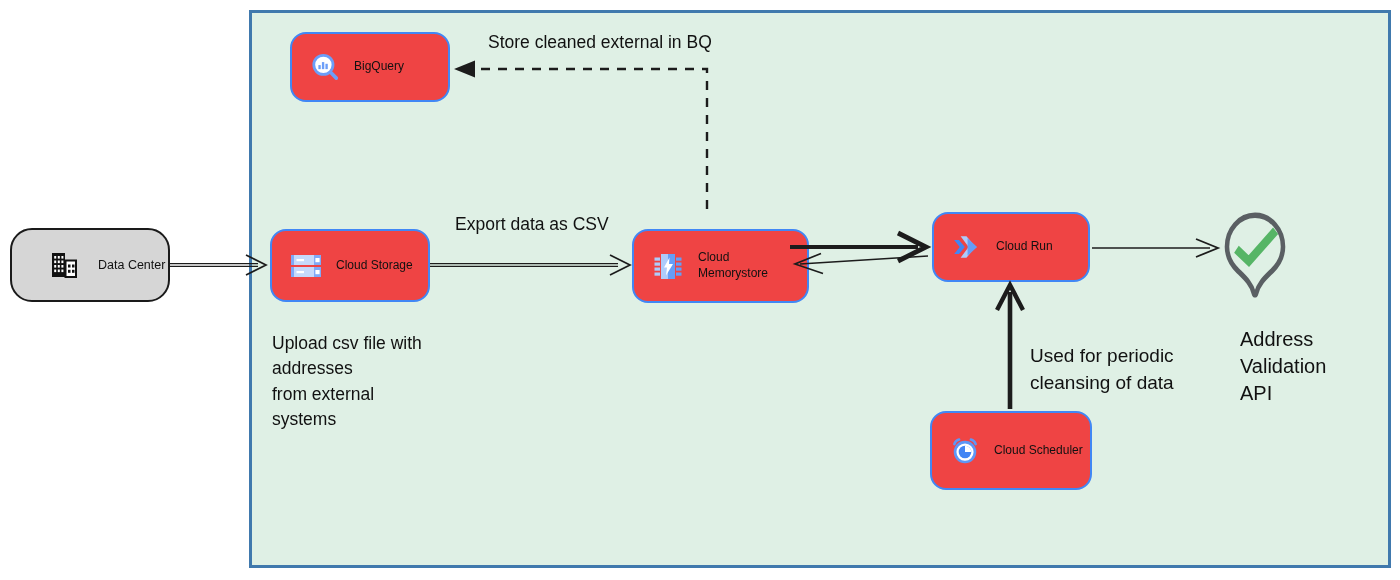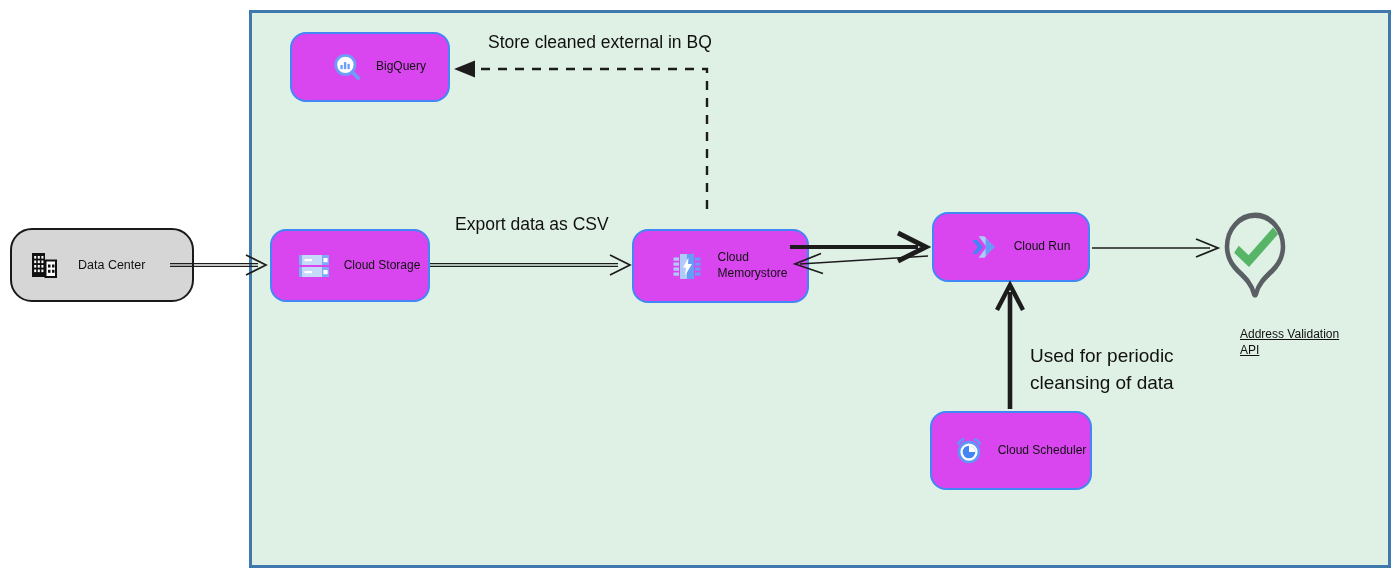--- a/index.html
+++ b/index.html
@@ -8,49 +8,49 @@
     font-family:"Liberation Sans", sans-serif; color:#111; overflow:hidden;
   }
   .gcp-container {
     position:absolute; left:249px; top:10px; width:1142px; height:558px;
     background:#dff0e5; border:3px solid #4079ad; box-sizing:border-box;
   }
   .node {
     position:absolute; display:flex; align-items:center; box-sizing:border-box;
     z-index:3;
   }
-  .node.gcp { background:#d946ef; border:2px solid #4187f5; border-radius:16px;justify-content:center; }
+  .node.gcp { background:#ef4444; border:2px solid #4187f5; border-radius:16px; }
   .node.plain { background:#d6d6d6; border:2px solid #1a1a1a; border-radius:22px; }
   .node .icon { flex:0 0 auto; margin-left:17px; display:flex; align-items:center; }
   .node .label {
     margin-left:13px; font-size:12px; line-height:1.32; color:#111;
     white-space:pre-line;
   }
   .node.plain .label { margin-left:19px; font-size:12.5px; }
   .note {
     position:absolute; font-size:17.5px; line-height:1.45; color:#111;
     white-space:pre-line; z-index:3;
   }
   .note.small { font-size:19px; line-height:1.4; }
   .pin-wrap { position:absolute; left:1221px; top:211px; z-index:3; }
   .pin-label {
-    position:absolute; left:1240px; top:326px; font-size:12px; line-height:1.35;
-    white-space:pre-line; z-index:3;text-decoration:underline;
+    position:absolute; left:1240px; top:326px; font-size:20px; line-height:1.35;
+    white-space:pre-line; z-index:3;
   }
   svg.edges { position:absolute; left:0; top:0; z-index:4; pointer-events:none; }
   svg.edges * { vector-effect:non-scaling-stroke; }
 </style>
 </head>
 <body>
 
 <div class="canvas">
 
   <div class="gcp-container"></div>
 
-  <div class="node plain" style="left:10px; top:228px; width:184px; height:74px;">
+  <div class="node plain" style="left:10px; top:228px; width:160px; height:74px;padding-left:20px;">
     <span class="icon">
       <svg width="30" height="30" viewBox="0 0 30 30">
         <rect x="3" y="3" width="13" height="24" fill="#111"></rect>
         <g fill="#fff">
           <rect x="5.2" y="6" width="2" height="2.6"></rect>
             <rect x="8.8" y="6" width="2" height="2.6"></rect>
             <rect x="12.4" y="6" width="2" height="2.6"></rect>
           <rect x="5.2" y="10.5" width="2" height="2.6"></rect>
             <rect x="8.8" y="10.5" width="2" height="2.6"></rect>
             <rect x="12.4" y="10.5" width="2" height="2.6"></rect>
@@ -171,20 +171,24 @@
                  C60.2 15 48.2 3.5 33 3.5 Z" fill="none" stroke="#5a5f63" stroke-width="4.4" stroke-linejoin="round"></path>
         <polyline points="15,31 27,40.5 53,16" fill="none" stroke="#56b566" stroke-width="7.2"></polyline>
       </svg>
     </span>
   </div>
   <div class="pin-label">Address Validation
 API</div>
 
   <div class="note" style="left:488px; top:30px;">Store cleaned external in BQ</div>
   <div class="note" style="left:455px; top:212px;">Export data as CSV</div>
+  <div class="note" style="left:272px; top:331px;">Upload csv file with
+addresses
+from external
+systems</div>
   <div class="note small" style="left:1030px; top:343px;">Used for periodic
 cleansing of data</div>
 
   <svg class="edges" width="1400" height="580">
 
     <g stroke="#1c1c1c" fill="none" stroke-width="1.4">
       <path d="M170 263.6 H258 M170 266.4 H258"></path>
       <polyline points="246,255 266,265 246,275" stroke-width="1.7"></polyline>
     </g>
 

